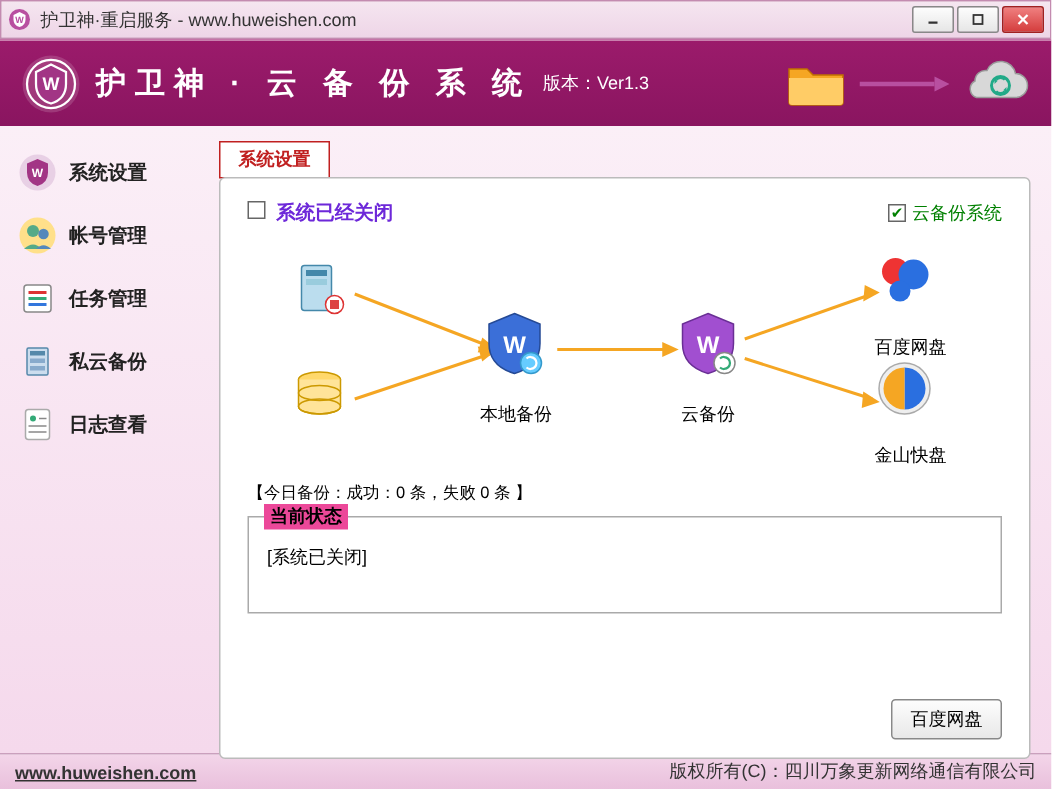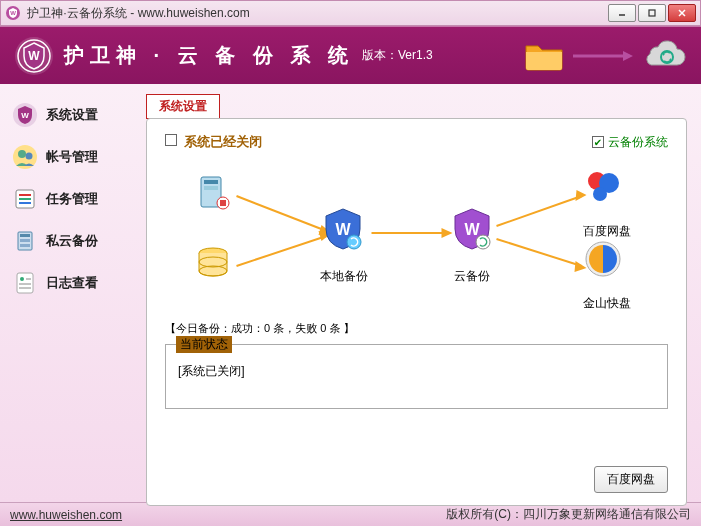--- a/index.html
+++ b/index.html
@@ -27,52 +27,52 @@
 .main { display: flex; height: 418px; background: linear-gradient(#fbeff7, #f5d9ec); }
 .sidebar { width: 142px; padding: 10px 6px; }
 .side-item { display: flex; align-items: center; padding: 8px 6px; font-size: 13px; color: #222; cursor: default; font-weight: bold; }
 .side-item .icon { width: 26px; height: 26px; margin-right: 8px; }
 
 .content { flex: 1; padding: 10px 14px 10px 4px; }
 .tab-label { display: inline-block; border: 1px solid #c02020; color: #c02020; background: #fff; padding: 3px 12px; font-size: 12px; font-weight: bold; }
 .panel { background: #fff; border: 1px solid #bbb; border-radius: 4px; height: 388px; padding: 14px 18px; position: relative; margin-top: -1px; }
 
 .toprow { display: flex; justify-content: space-between; align-items: center; font-size: 13px; }
-.status-closed { color: #a16207; font-weight: bold; }
+.status-closed { color: #6d28d9; font-weight: bold; }
 .chk { display: inline-flex; align-items: center; gap: 4px; color: #008000; font-size: 12px; }
 .chk-box { width: 12px; height: 12px; border: 1px solid #666; display: inline-flex; align-items: center; justify-content: center; font-size: 10px; color: #008000; }
 
 .diagram { position: relative; height: 140px; margin-top: 10px; }
 .node { position: absolute; text-align: center; font-size: 12px; }
 .node-label { margin-top: 16px; }
 
 .today-line { font-size: 11px; font-weight: normal; margin-top: 20px; }
 .status-box { border: 1px solid #aaa; margin-top: 8px; padding: 18px 12px 28px; position: relative; font-size: 12px; }
-.status-box-label { position: absolute; top: -9px; left: 10px; background: #a16207; padding: 0 4px; font-size: 12px; }
+.status-box-label { position: absolute; top: -9px; left: 10px; background: #ec4899; padding: 0 4px; font-size: 12px; font-weight: bold; }
 
 .restart-btn { position: absolute; right: 18px; bottom: 12px; border: 1px solid #888; background: linear-gradient(#fdfdfd,#e8e8e8); padding: 4px 12px; font-size: 12px; border-radius: 3px; cursor: default; }
 
 
 .footer { height: 24px; background: linear-gradient(#f3d5e9,#e9c0dc); border-top: 1px solid #caa0bd; display: flex; align-items: center; justify-content: space-between; padding: 0 10px; font-size: 12px; color: #333; }
-.footer a { color: #333; text-decoration: underline; }
+.footer a { color: #333; text-decoration: underline; font-weight: bold; }
 
 svg { display: block; }
 </style>
 </head>
 <body>
 
 <div class="titlebar">
   <span class="titlebar-icon">
     <svg viewBox="0 0 16 16">
         <circle cx="8" cy="8" r="7" fill="#b84fa0"></circle>
         <path d="M8 3 L12 5 V8 Q12 12 8 13 Q4 12 4 8 V5 Z" fill="#fff"></path>
         <text x="8" y="10" font-size="6" text-anchor="middle" fill="#b84fa0" font-weight="bold">W</text>
       </svg>
   </span>
-  <span class="titlebar-title">护卫神·云备份系统 - www.huweishen.com</span>
+  <span class="titlebar-title">护卫神·重启服务 - www.huweishen.com</span>
   <div class="winbtns">
     <div class="winbtn">
         <svg width="10" height="10">
           <line x1="2" y1="7" x2="8" y2="7" stroke="#333" stroke-width="1.5"></line>
         </svg>
       </div>
     <div class="winbtn">
         <svg width="10" height="10">
           <rect x="2" y="2" width="6" height="6" fill="none" stroke="#333" stroke-width="1.2"></rect>
         </svg>

